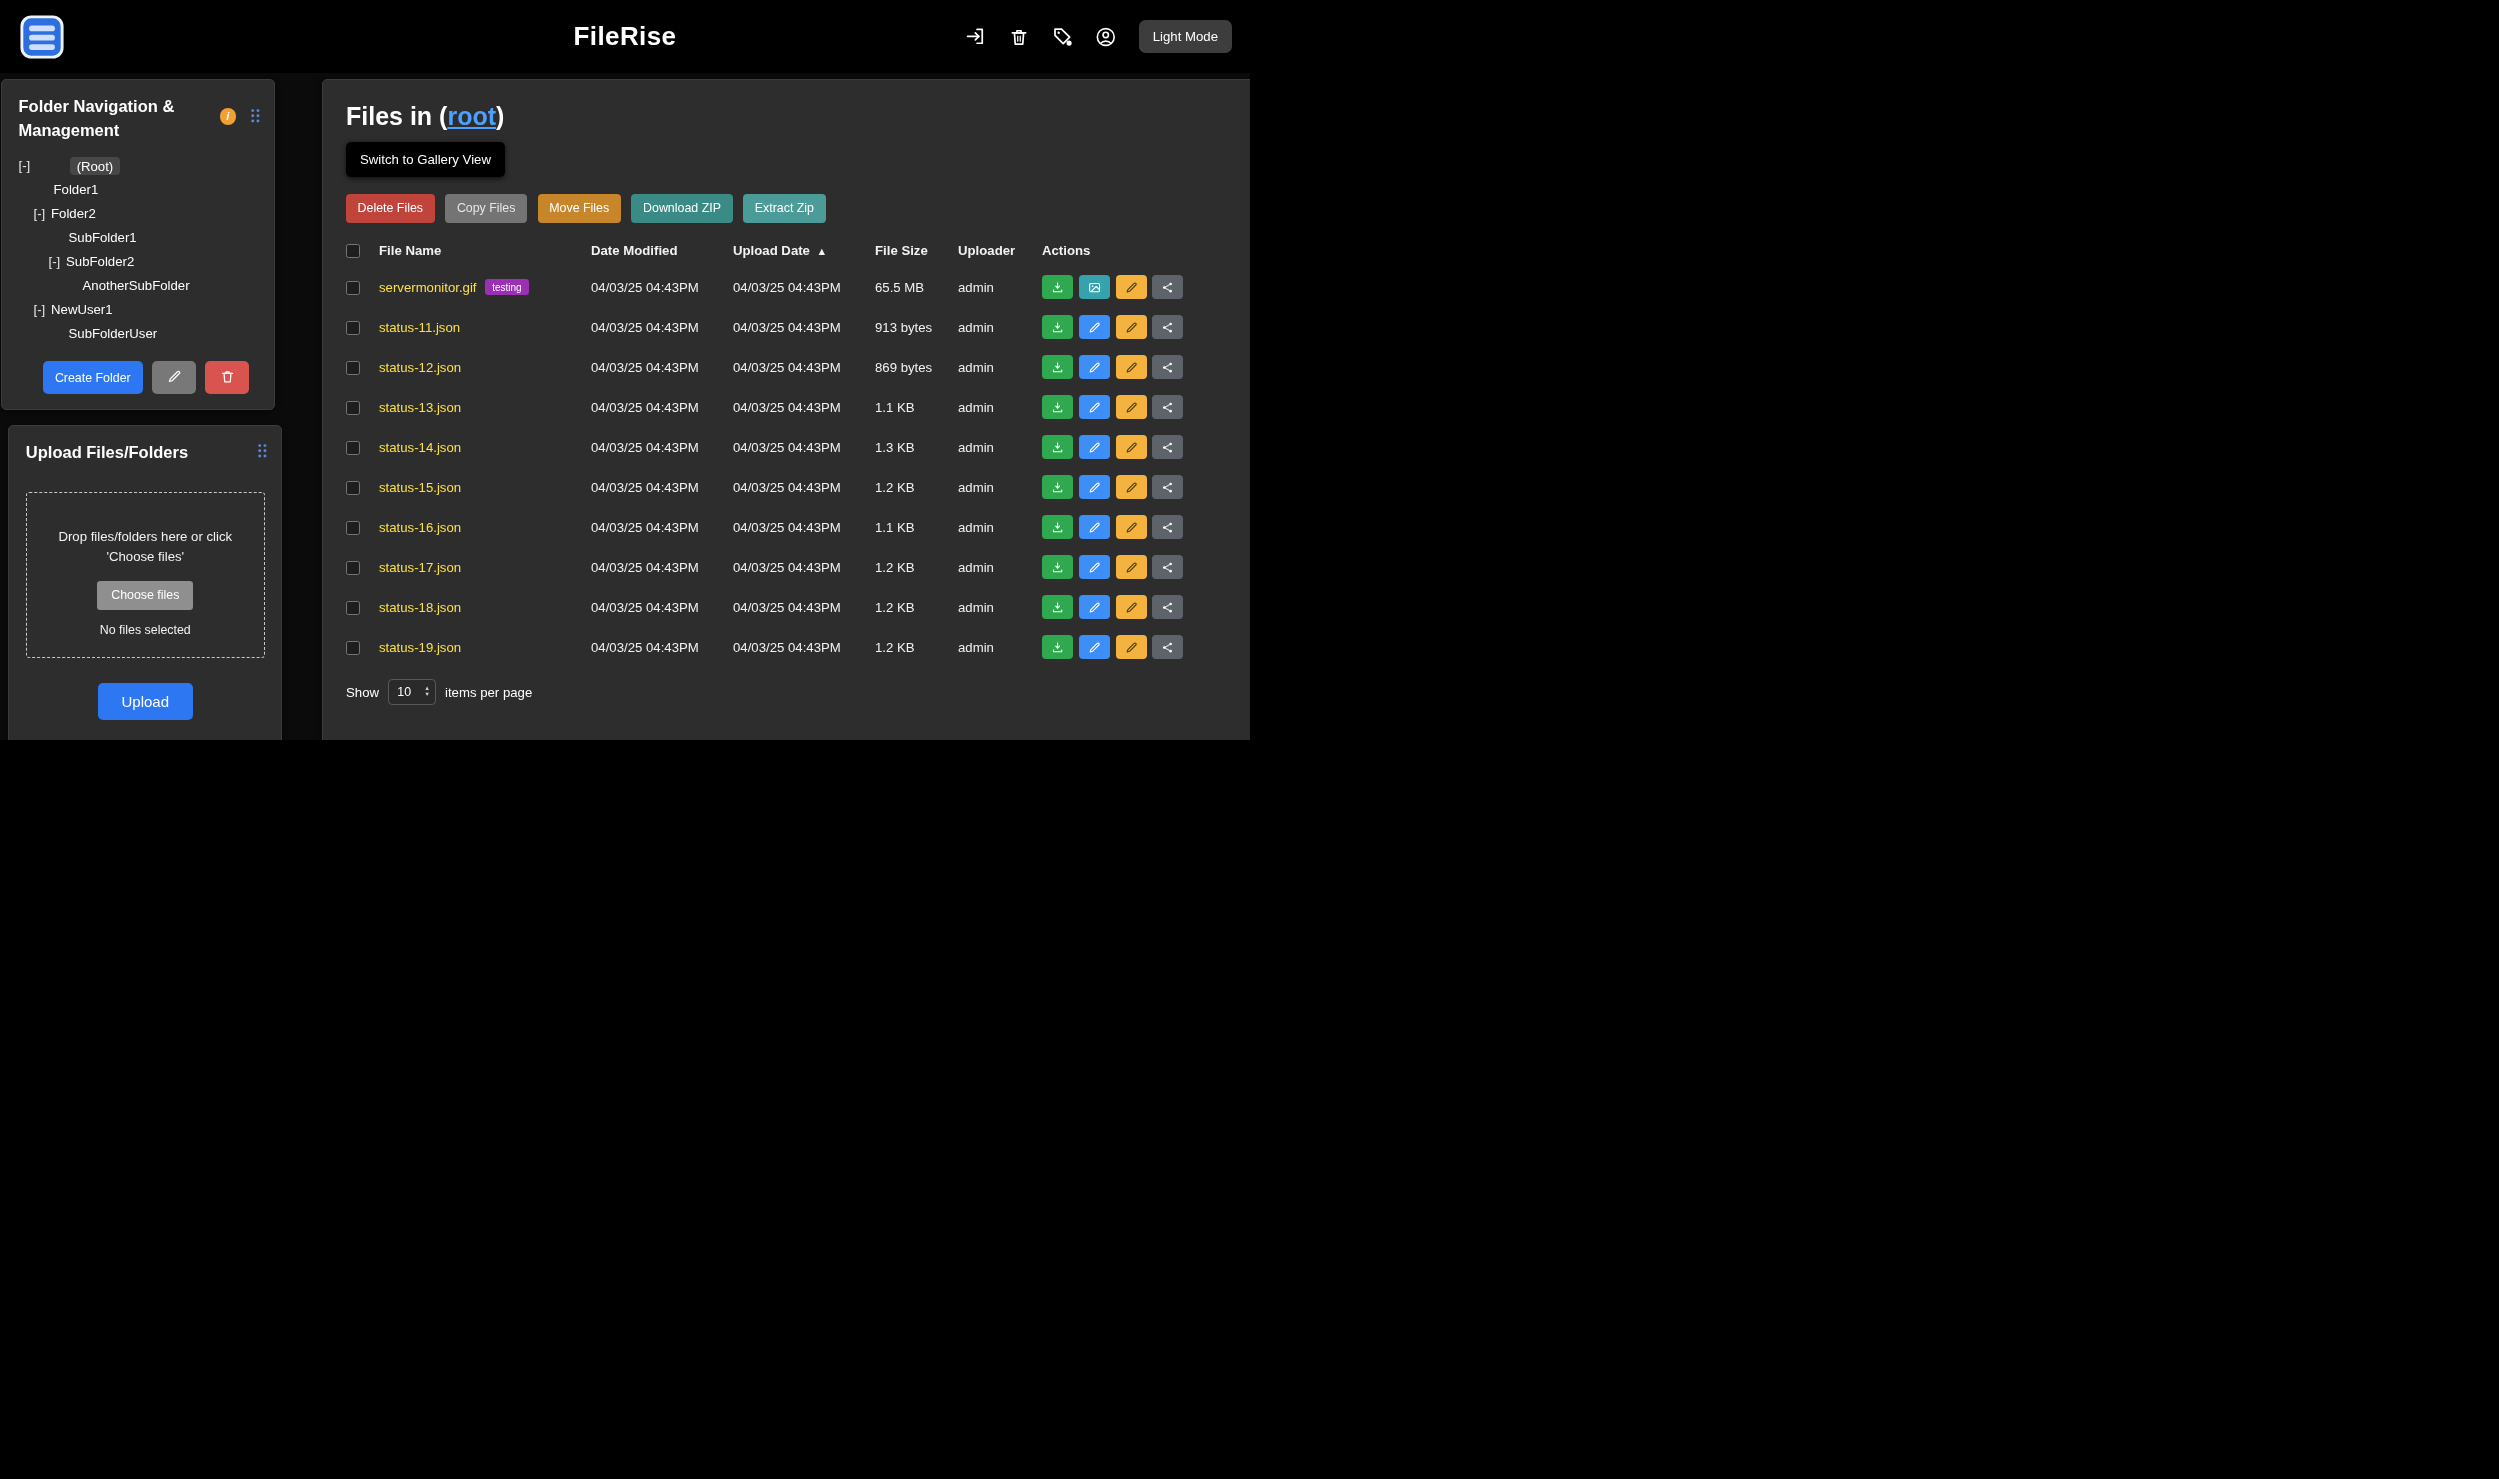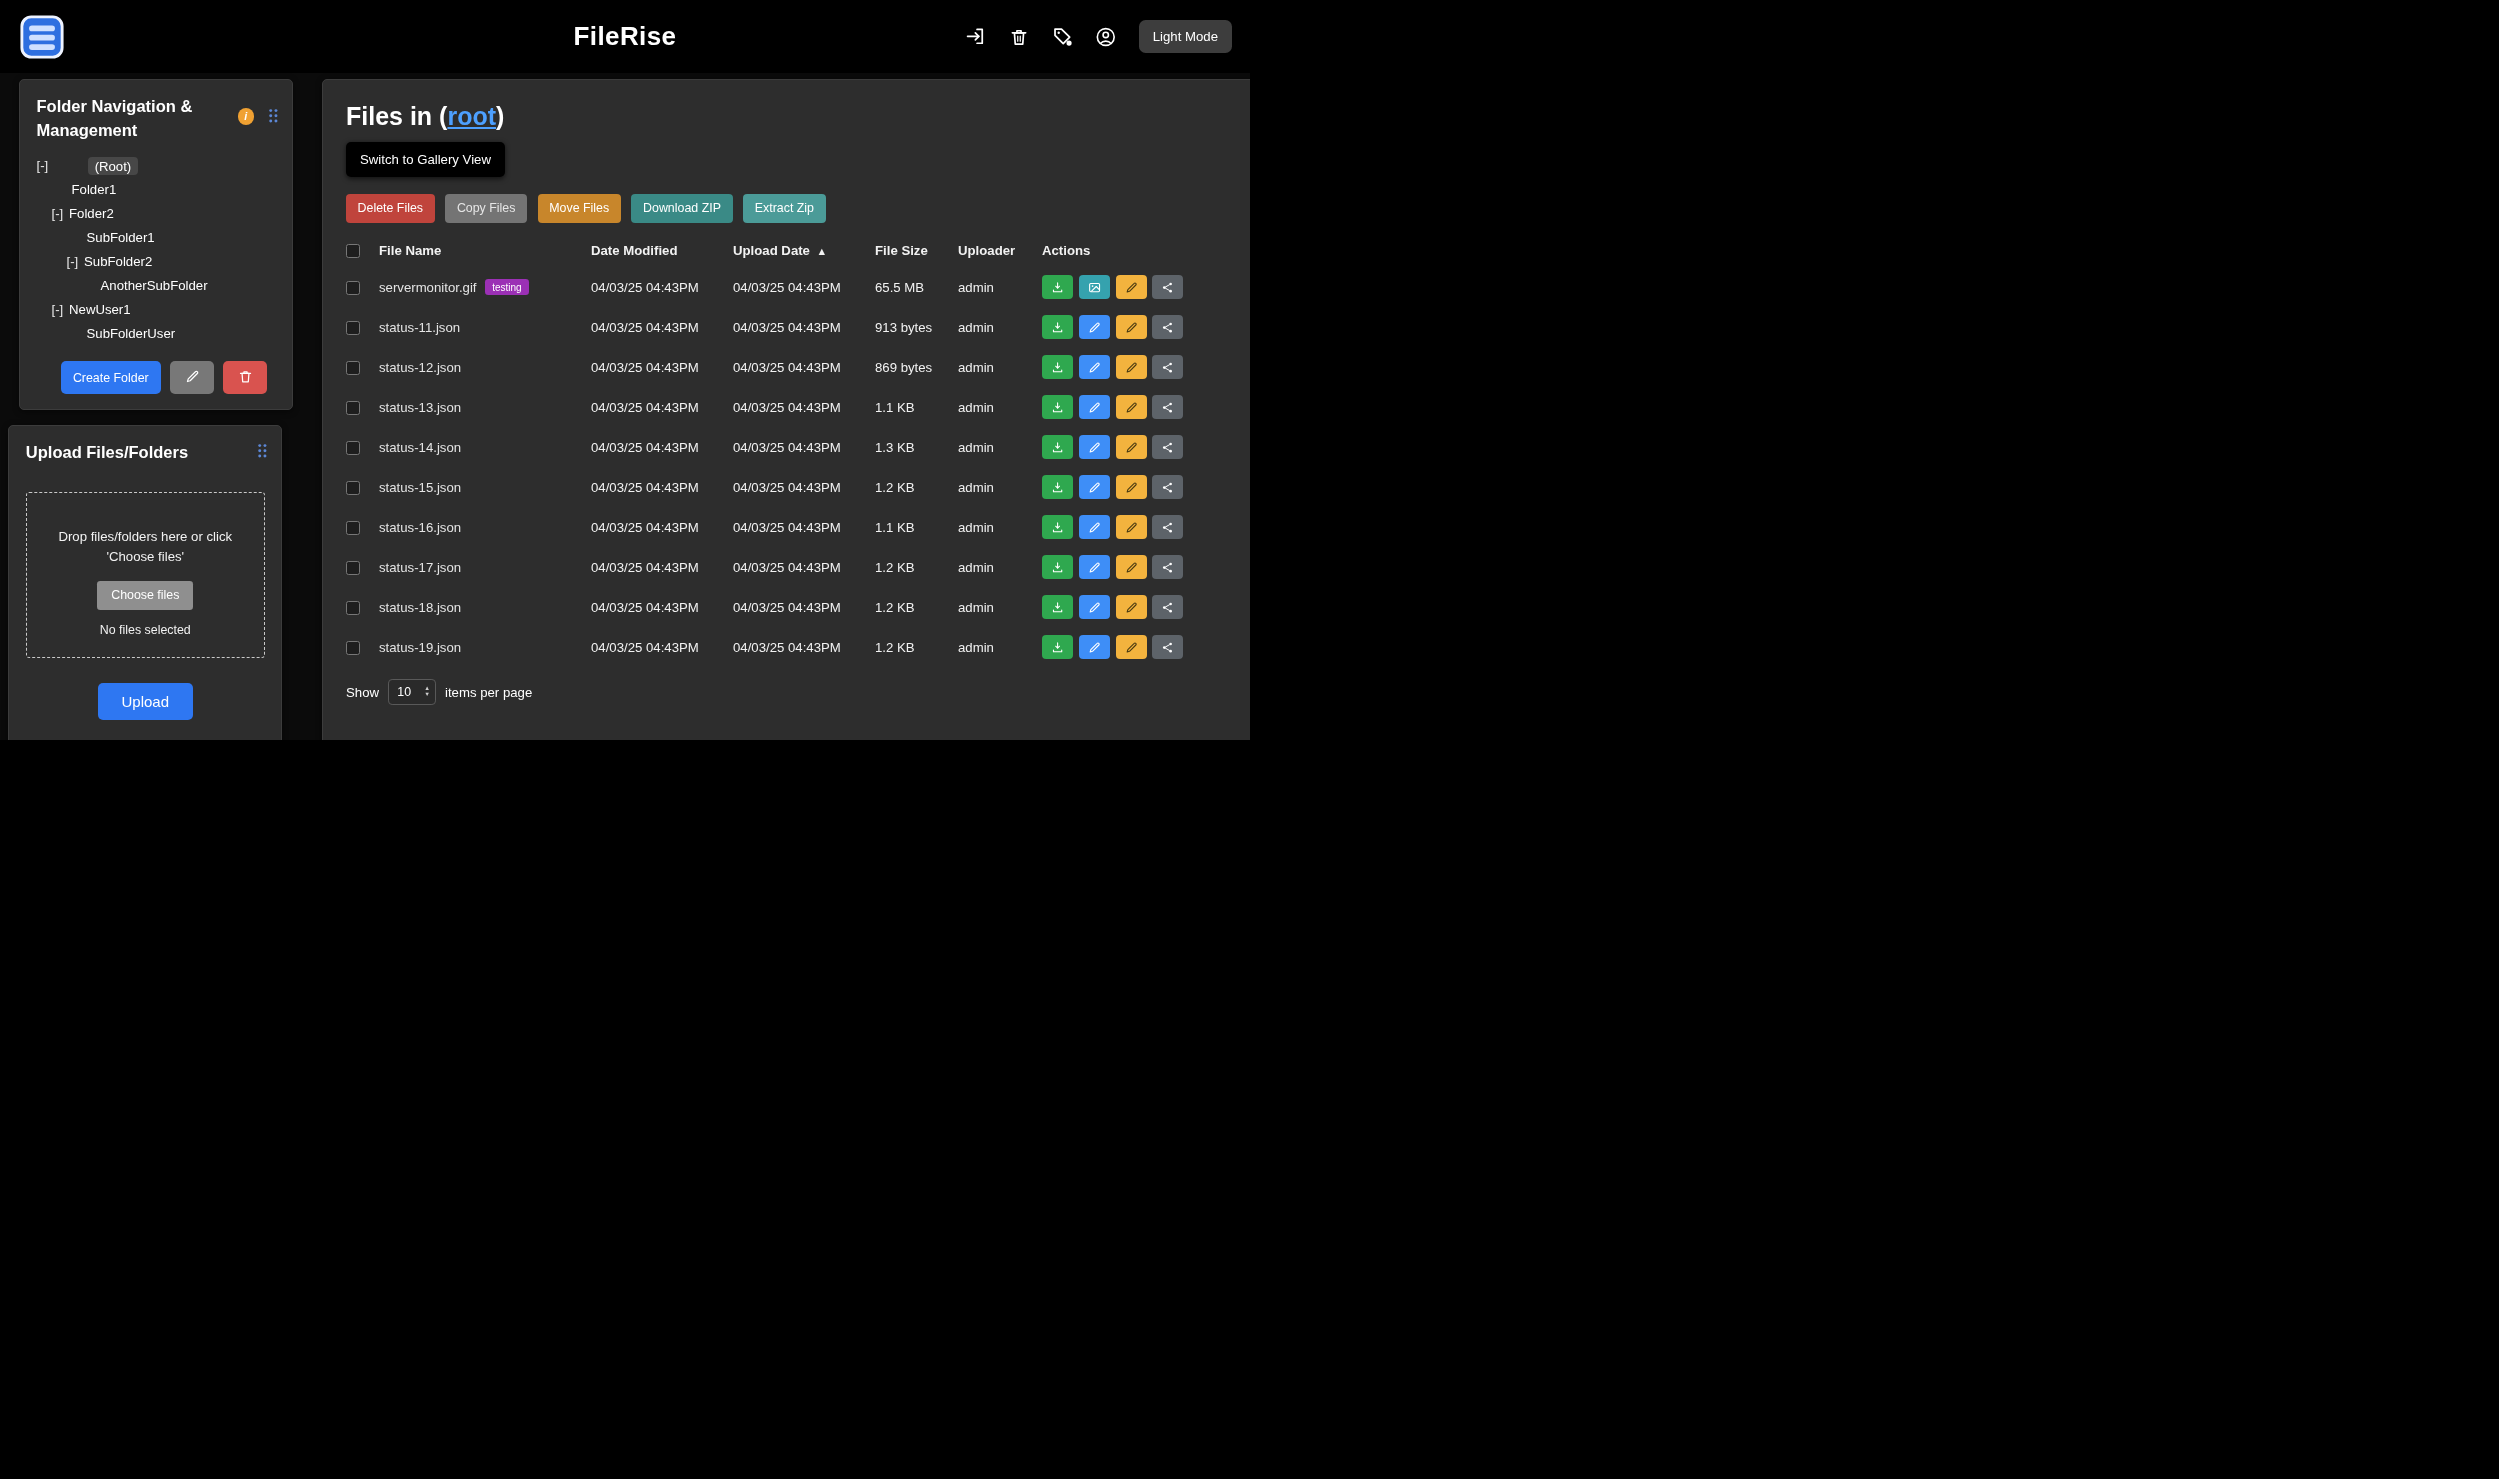--- a/index.html
+++ b/index.html
@@ -14,21 +14,21 @@
   
   header { position:relative; height:73px; background:#000; display:flex; align-items:center; padding:0 18px; }
   .logo { width:48px; height:48px; display:flex; align-items:center; justify-content:center; }
   .app-title { position:absolute; left:50%; transform:translateX(-50%); font-size:26px; font-weight:bold; letter-spacing:0.4px; }
   .header-icons { margin-left:auto; display:flex; align-items:center; gap:22px; }
   .hicon { display:inline-flex; align-items:center; justify-content:center; width:21.5px; height:21.5px; }
   .light-mode { background:#3d3d3d; color:#fff; font-size:13.2px; padding:9px 14px; border-radius:6.6px; }
 
   
   .card { position:absolute; background:#2d2d2d; border:0.8px solid #3c3c3c; border-radius:5px; box-shadow:0 1.7px 6.6px rgba(0,0,0,.45); }
-  #folder-card { left:19px; top:79px; width:274px; padding:15px 16.5px 15px 16.5px; }
+  #folder-card { left:1px; top:79px; width:274px; padding:15px 16.5px 15px 16.5px; }
   #upload-card { left:8.3px; top:425px; width:274px; height:322px; padding:15px 16.5px; }
   #main-card   { left:322px; top:79px; width:1035px; height:704px; padding:21.5px 23px; }
 
   .card-title { font-size:16.5px; font-weight:bold; line-height:1.45; }
   #folder-card .card-title { width:198px; }
   .info-badge { position:absolute; top:28px; right:38px; width:16.5px; height:16.5px; border-radius:50%;
     background:#f0a132; color:#fff; font-size:10.7px; font-weight:bold; display:flex; align-items:center; justify-content:center; font-style:italic; }
   .drag-dots { position:absolute; top:28px; right:13.2px; }
   #upload-card .drag-dots { top:16.5px; }
 
@@ -68,21 +68,21 @@
   .pg-label { margin:0 16.5px; font-size:14px; }
 
   
   .ftable { margin-top:11.6px; }
   .trow { display:grid; grid-template-columns:33px 212px 142px 142px 83px 84px 1fr; align-items:center; height:40px; }
   .thead { height:33px; font-weight:bold; font-size:14px; }
   .cell { font-size:13.2px; color:#f2f2f2; }
   .sort { margin-left:6.6px; font-size:10.7px; }
   .cb { display:inline-block; width:14px; height:14px; background:#1e1e1e; border:1.2px solid #777; border-radius:2.5px; vertical-align:middle; }
   .name-cell { display:flex; align-items:center; }
-  .fname { color:#e5e5e5; }
+  .fname { color:#fde047; }
   .ftag { margin-left:8.3px; color:#fff; font-size:10px; padding:2.5px 7.4px; border-radius:3.3px; }
   .actions-cell { display:flex; gap:5.8px; }
   .row-btn { width:31px; height:24px; border-radius:4.1px; display:flex; align-items:center; justify-content:center; }
   .row-btn svg { display:block; }
 
   .perpage { margin-top:11.6px; display:flex; align-items:center; gap:9px; font-size:13.2px; }
   .pp-select { width:48px; height:26.5px; background:#2a2a2a; border:0.8px solid #595959; border-radius:4.1px; display:flex; align-items:center; padding:0 5px 0 8.3px; }
   .pp-val { flex:1; font-size:12.4px; }
   .pp-arrows { display:flex; flex-direction:column; line-height:1; color:#cfcfcf; font-size:5.8px; gap:0.8px; }
 </style>

